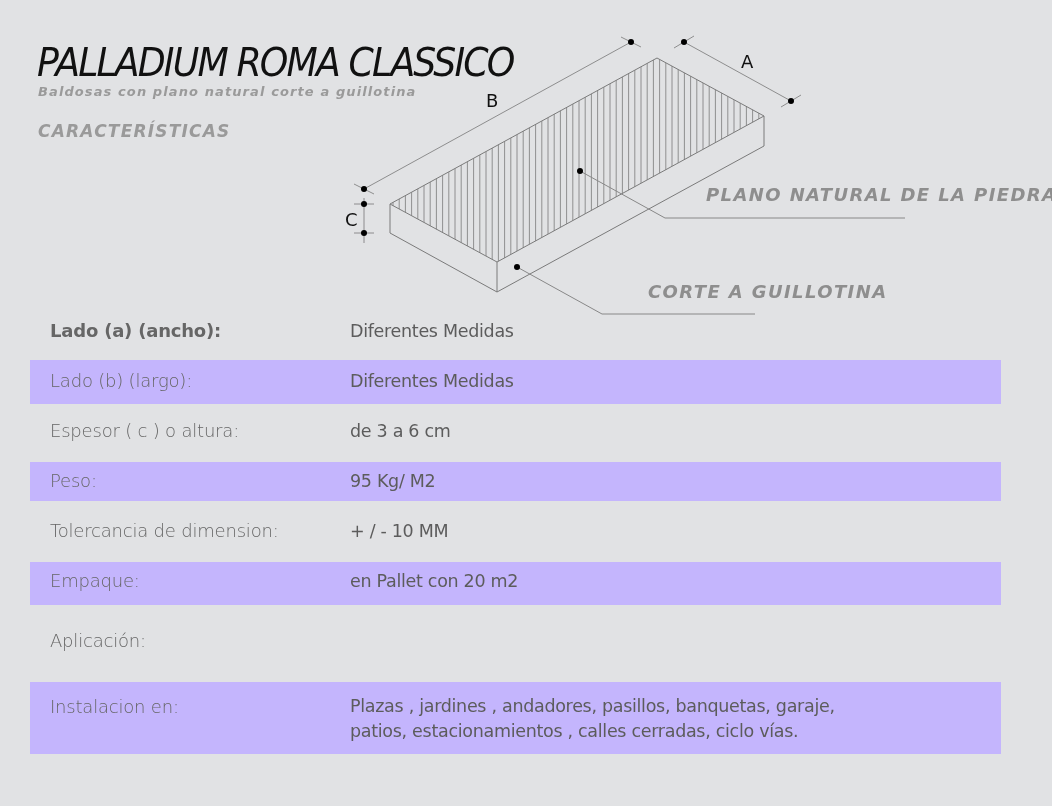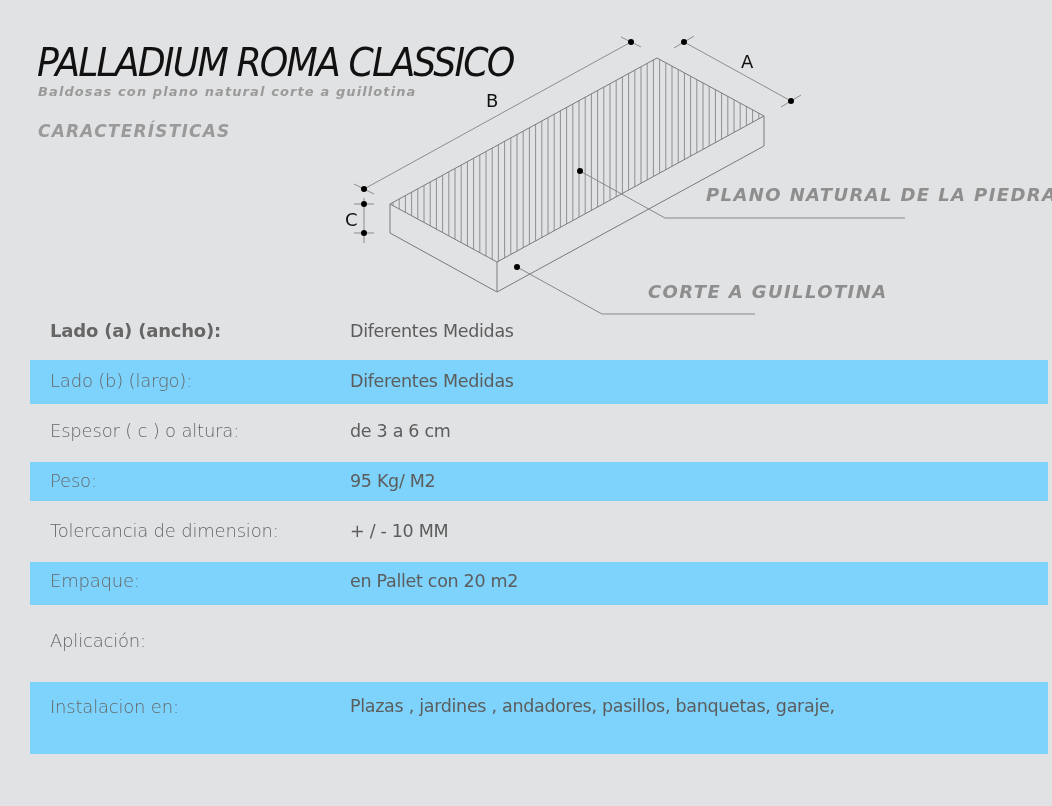--- a/index.html
+++ b/index.html
@@ -25,21 +25,21 @@
   }
   .diagram { position:absolute; left:0; top:0; }
   .callout {
     position:absolute; font-family:"DejaVu Sans", sans-serif; font-weight:bold; font-style:italic;
     font-size:18px; letter-spacing:1.4px; color:#8e8e8e; white-space:nowrap;
   }
   .dim-label {
     position:absolute; font-family:"DejaVu Sans", sans-serif; font-size:18px; color:#111;
   }
   .row { position:absolute; left:30px; width:971px; }
-  .row.white { background:#7dd3fc;padding-left:47px; }
+  .row.white { background:#c4b5fd; }
   .row .k {
     position:absolute; left:20px; font-family:"DejaVu Sans", sans-serif; font-weight:200;
     font-size:18px; color:#666; white-space:nowrap; letter-spacing:-0.2px;
   }
   .row .v {
     position:absolute; left:320px; font-family:"DejaVu Sans", sans-serif; font-weight:normal;
     font-size:17.5px; color:#5c5c5c; white-space:nowrap; line-height:25px; letter-spacing:-0.3px;
   }
 </style>
 </head>
@@ -192,13 +192,14 @@
 <div class="row white" style="top:562px;height:43px;">
   <span class="k" style="top:8px;">Empaque:</span>
   <span class="v" style="top:7px;">en Pallet con 20 m2</span>
 </div>
 <div class="row" style="top:615px;height:81px;">
   <span class="k" style="top:15px;">Aplicación:</span>
 </div>
 <div class="row white" style="top:682px;height:72px;">
   <span class="k" style="top:14px;">Instalacion en:</span>
   <span class="v" style="top:12px;">Plazas , jardines , andadores, pasillos, banquetas, garaje,</span>
+  <span class="v" style="top:37px;">patios, estacionamientos , calles cerradas, ciclo vías.</span>
 </div>
 
 </body></html>

